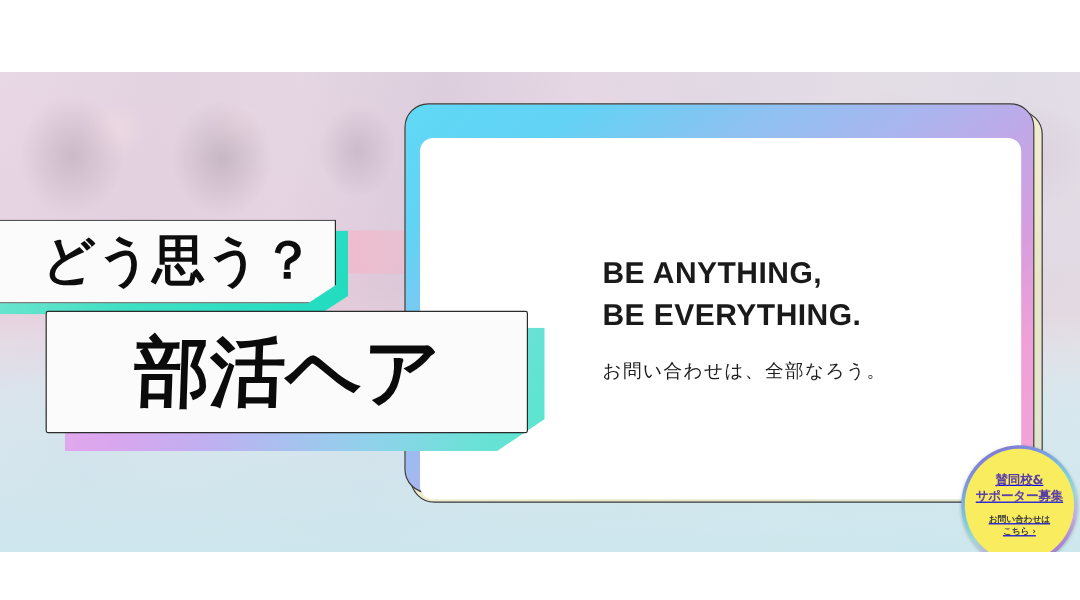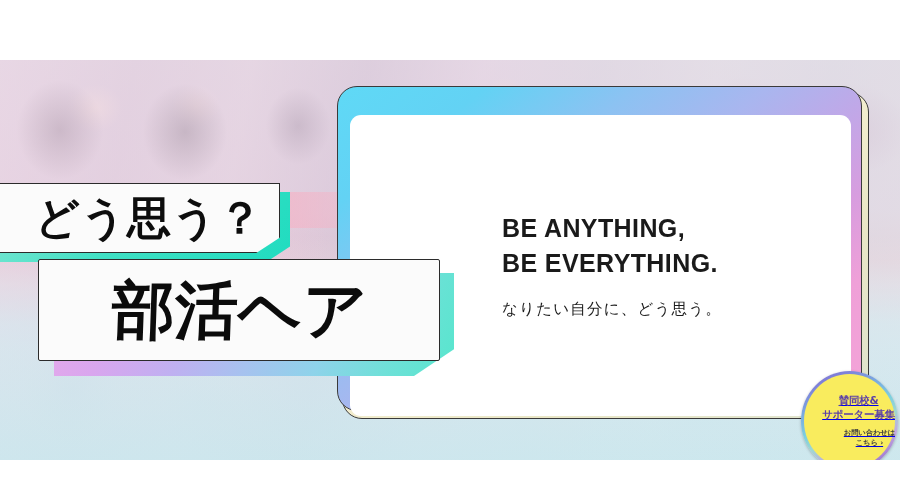--- a/index.html
+++ b/index.html
@@ -187,21 +187,21 @@
     background:linear-gradient(155deg,
       #8f7bd4 0%, #7f7fd8 14%, #7aa8e0 30%, #7ecede 46%,
       #9fd7d2 58%, #c3a9e0 72%, #a37fd2 86%, #8b74cf 100%);
     padding:3px;box-sizing:border-box;
     box-shadow:0 1px 3px rgba(0,0,0,.25);
   }
   #badge .badge-face{
     width:100%;height:100%;border-radius:50%;
     background:#f9ec5e;
     display:flex;flex-direction:column;
-    align-items:flex-end;justify-content:center;
+    align-items:center;justify-content:center;
     font-family:"DejaVu Sans","Liberation Sans",sans-serif;
   }
   #badge .badge-title{
     color:#5b3fa8;font-weight:700;font-size:10.5px;
     line-height:1.32;text-align:center;letter-spacing:-.2px;
   }
   #badge .badge-title span{display:block;white-space:nowrap;}
   #badge .badge-cta{
     margin-top:6px;color:#3c3c3c;font-weight:700;
     font-size:7.3px;line-height:1.42;text-align:center;letter-spacing:-.1px;
@@ -227,21 +227,21 @@
 
   <div id="main-card">
     <div class="card-shadow"></div>
     <div class="card-frame">
       <div class="card-inner">
         <div class="card-content">
           <h1 class="headline">
             <span>BE ANYTHING,</span>
             <span>BE EVERYTHING.</span>
           </h1>
-          <p class="subline">なりたい自分に、どう思う。</p>
+          <p class="subline">お問い合わせは、全部なろう。</p>
         </div>
       </div>
     </div>
   </div>
 
   <div id="tag-question">
     <div class="tag-shadow"></div>
     <div class="tag-face">
       <div class="tag-text">どう思う？</div>
     </div>

